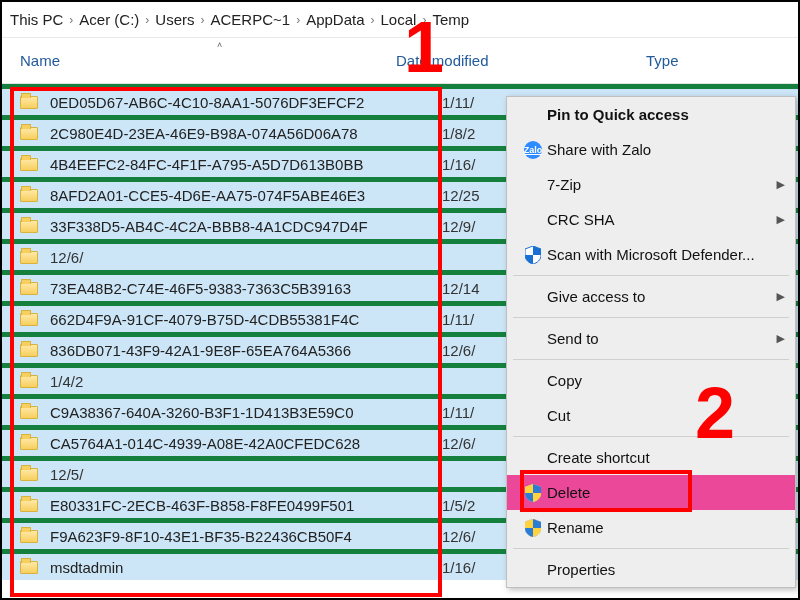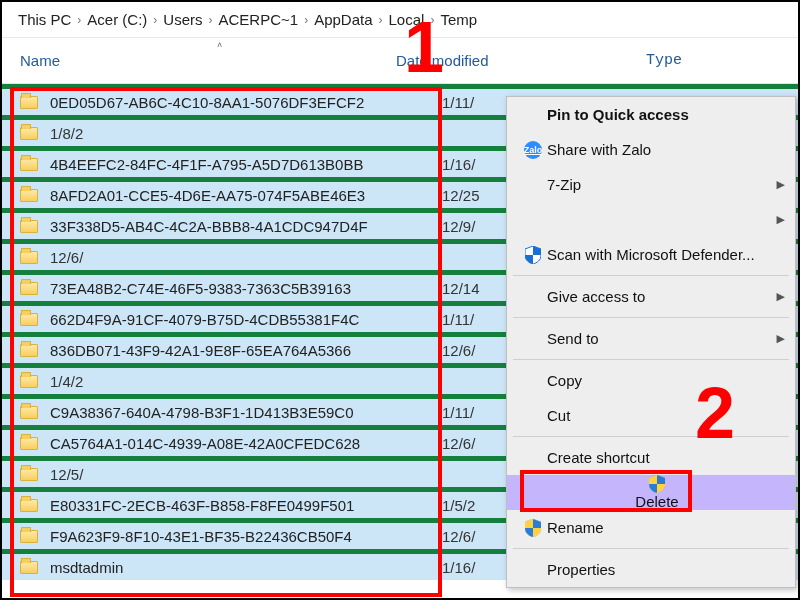--- a/index.html
+++ b/index.html
@@ -1,40 +1,40 @@
 <!DOCTYPE html>
 <html><head>
 <meta charset="utf-8">
 <style>
   * { box-sizing: border-box; margin: 0; padding: 0; font-family: "Segoe UI", Arial, sans-serif; }
   body { background: #fff; width: 800px; height: 600px; overflow: hidden; position: relative; border: 2px solid #000; }
-  .breadcrumb { height: 36px; display: flex; align-items: center; padding-left: 16px; font-size: 15px; color: #222; border-bottom: 1px solid #e8e8e8; }
+  .breadcrumb { height: 36px; display: flex; align-items: center; padding-left: 8px; font-size: 15px; color: #222; border-bottom: 1px solid #e8e8e8; }
   .breadcrumb span.sep { margin: 0 6px; color: #777; font-size: 12px; }
   .headers { display: flex; height: 46px; align-items: center; color: #225a9c; font-size: 15px; border-bottom: 1px solid #e3e3e3; position: relative; }
   .col-name { width: 394px; padding-left: 18px; }
   .col-date { width: 250px; }
-  .col-type { flex: 1; font-family: Liberation Mono, monospace; }
+  .col-type { flex: 1; }
   .sort-caret { position: absolute; left: 215px; top: 2px; font-size: 9px; color: #666; }
   .file-list { position: relative; }
   .row { display: flex; align-items: center; height: 31px; background: #cde6f7; border-top: 5px solid #15803d; font-size: 15px; color: #222; }
   .row .icon { width: 20px; height: 16px; margin-left: 18px; margin-right: 10px; position: relative; }
   .folder-icon { display:inline-block; width:18px; height:13px; background: linear-gradient(#ffe9a8,#f7cf5e); border:1px solid #d9b23c; border-radius:1px; position: relative; top:1px;}
   .folder-icon::before { content:""; position:absolute; top:-4px; left:0; width:8px; height:4px; background:#f7cf5e; border:1px solid #d9b23c; border-bottom:none; border-radius:1px 1px 0 0;}
   .row .fname { width: 392px; white-space: nowrap; overflow: hidden; }
   .row .fdate { width: 230px; color: #333; }
   .selection-box { position: absolute; left: 8px; top: 85px; width: 432px; height: 510px; border: 4px solid #ff0000; pointer-events: none; z-index: 5; }
   .annot1 { position: absolute; left: 402px; top: 4px; font-size: 72px; font-weight: 700; color: #ff0000; z-index: 6; pointer-events:none;}
   .annot2 { position: absolute; left: 693px; top: 370px; font-size: 72px; font-weight: 700; color: #ff0000; z-index: 12; pointer-events:none;}
   .context-menu { position: absolute; left: 504px; top: 94px; width: 290px; background: #eeeeee; border: 1px solid #bfbfbf; box-shadow: 2px 2px 6px rgba(0,0,0,0.25); z-index: 10; font-size: 15px; color: #111; }
   .cm-item { display: flex; align-items: center; height: 35px; padding-left: 12px; position: relative; }
   .cm-item .ci-icon { width: 28px; display:flex; align-items:center; justify-content:center; }
   .cm-item .ci-label { flex:1; }
   .cm-item .sub { position:absolute; right:10px; color:#555; font-size:11px;}
   .cm-sep { height: 1px; background: #cfcfcf; margin: 3px 6px; }
-  .cm-hover { background: #c4b5fd; flex-direction: column; }
+  .cm-hover { background: #ec4899; }
   .cm-bold { font-weight: 600; align-items: center; }
   .zalo { width:18px; height:18px; border-radius:50%; background:#2d8cff; color:#fff; font-size:9px; font-weight:700; display:flex; align-items:center; justify-content:center;text-decoration:underline;}
   .shield { width:16px; height:18px; }
   .delete-box { position: absolute; left: 518px; top: 468px; width: 172px; height: 42px; border: 4px solid #ff0000; z-index: 11; pointer-events:none;}
 </style>
 </head>
 <body>
 
 <div class="breadcrumb" id="breadcrumb">
     <span>This PC</span>
@@ -60,20 +60,21 @@
 </div>
 
 <div class="file-list" id="file-list">
     <div class="row">
       <span class="icon"><span class="folder-icon"></span></span>
       <span class="fname">0ED05D67-AB6C-4C10-8AA1-5076DF3EFCF2</span>
       <span class="fdate">1/11/</span>
     </div>
     <div class="row">
       <span class="icon"><span class="folder-icon"></span></span>
+      <span class="fname">2C980E4D-23EA-46E9-B98A-074A56D06A78</span>
       <span class="fdate">1/8/2</span>
     </div>
     <div class="row">
       <span class="icon"><span class="folder-icon"></span></span>
       <span class="fname">4B4EEFC2-84FC-4F1F-A795-A5D7D613B0BB</span>
       <span class="fdate">1/16/</span>
     </div>
     <div class="row">
       <span class="icon"><span class="folder-icon"></span></span>
       <span class="fname">8AFD2A01-CCE5-4D6E-AA75-074F5ABE46E3</span>
@@ -102,21 +103,21 @@
       <span class="icon"><span class="folder-icon"></span></span>
       <span class="fname">836DB071-43F9-42A1-9E8F-65EA764A5366</span>
       <span class="fdate">12/6/</span>
     </div>
     <div class="row">
       <span class="icon"><span class="folder-icon"></span></span>
       <span class="fdate">1/4/2</span>
     </div>
     <div class="row">
       <span class="icon"><span class="folder-icon"></span></span>
-      <span class="fname">C9A38367-640A-4798-B3F1-1D413B3E59C0</span>
+      <span class="fname">C9A38367-640A-3260-B3F1-1D413B3E59C0</span>
       <span class="fdate">1/11/</span>
     </div>
     <div class="row">
       <span class="icon"><span class="folder-icon"></span></span>
       <span class="fname">CA5764A1-014C-4939-A08E-42A0CFEDC628</span>
       <span class="fdate">12/6/</span>
     </div>
     <div class="row">
       <span class="icon"><span class="folder-icon"></span></span>
       <span class="fdate">12/5/</span>
@@ -152,20 +153,21 @@
       </span>
     <span class="ci-label">Share with Zalo</span>
   </div>
   <div class="cm-item">
     <span class="ci-icon"></span>
     <span class="ci-label">7-Zip</span>
     <span class="sub">▶</span>
   </div>
   <div class="cm-item">
     <span class="ci-icon"></span>
+    <span class="ci-label">CRC SHA</span>
     <span class="sub">▶</span>
   </div>
   <div class="cm-item">
     <span class="ci-icon">
       <svg class="shield" viewBox="0 0 16 18">
           <path d="M8 0 L16 3 V9 C16 14 12 17 8 18 C4 17 0 14 0 9 V3 Z" fill="#fff" stroke="#1a6fd4" stroke-width="1"></path>
           <path d="M8 0 L16 3 V9 L8 9 Z" fill="#1a6fd4"></path>
           <path d="M8 9 L8 18 C4 17 0 14 0 9 Z" fill="#1a6fd4"></path>
         </svg>
     </span>

